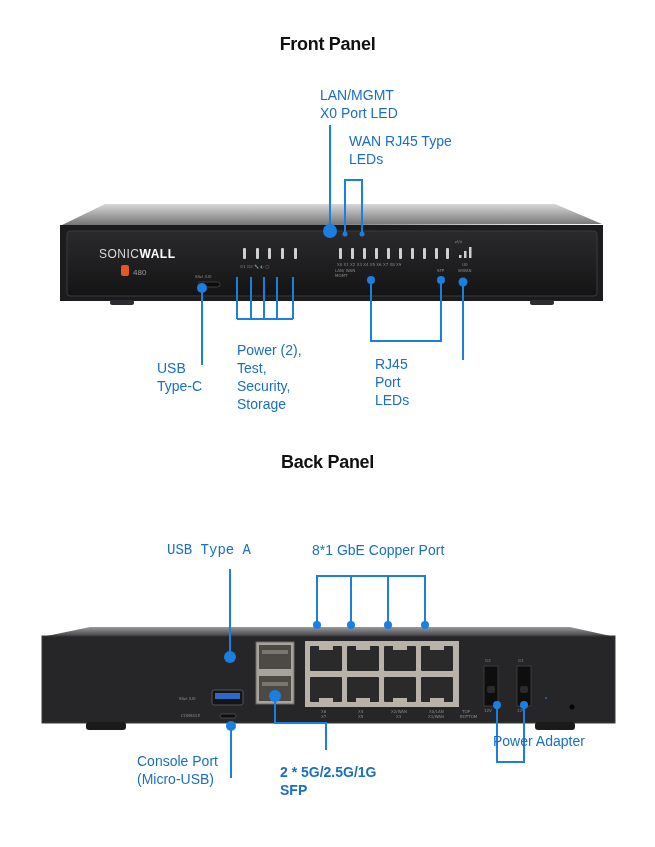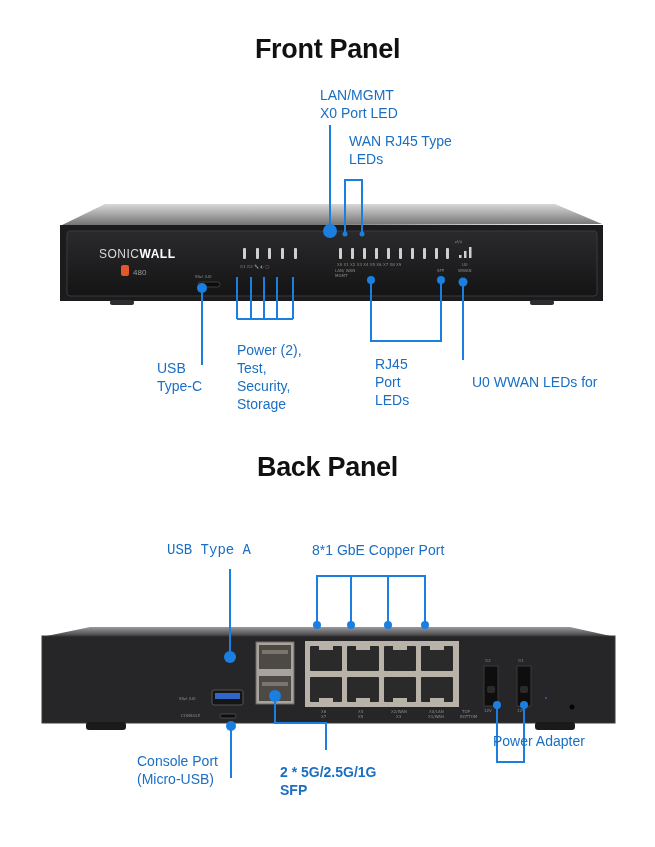--- a/index.html
+++ b/index.html
@@ -1,17 +1,17 @@
 <!DOCTYPE html>
 <html><head>
 <meta charset="utf-8">
 <style>
   html,body{margin:0;padding:0;background:#ffffff;}
   body{width:655px;height:847px;position:relative;overflow:hidden;font-family:"Liberation Sans",sans-serif;}
-  .title{position:absolute;left:0;width:655px;text-align:center;font-size:27px;font-weight:700;color:#111;letter-spacing:-0.3px;font-family:"Liberation Sans",sans-serif;}
+  .title{position:absolute;left:0;width:655px;text-align:center;font-size:18px;font-weight:700;color:#111;letter-spacing:-0.3px;font-family:"Liberation Sans",sans-serif;}
   .lbl{position:absolute;color:#1a6fc4;font-size:14px;line-height:18px;font-family:"Liberation Sans",sans-serif;}
   svg{position:absolute;left:0;top:0;}
   .tiny{font-family:"DejaVu Sans",sans-serif;font-size:4px;fill:#8a8a8a;}
   .brand{font-family:"Liberation Sans",sans-serif;font-size:12px;fill:#d8d8d8;letter-spacing:0.5px;}
 </style>
 </head>
 <body>
 
 <div class="title" style="top:34px;">Front Panel</div>
 <div class="title" style="top:452px;">Back Panel</div>
@@ -224,21 +224,20 @@
   <div>Test,</div>
   <div>Security,</div>
   <div>Storage</div>
 </div>
 <div class="lbl" style="left:375px;top:355px;">
   <div>RJ45</div>
   <div>Port</div>
   <div>LEDs</div>
 </div>
 <div class="lbl" style="left:472px;top:373px;">
-  <div>U0 WWAN LEDs for</div>
 </div>
 
 <div class="lbl" style="left:167px;top:541px;font-family:Liberation Mono, monospace;">USB Type A</div>
 <div class="lbl" style="left:312px;top:541px;">8*1 GbE Copper Port</div>
 <div class="lbl" style="left:137px;top:752px;">
   <div>Console Port</div>
   <div>(Micro-USB)</div>
 </div>
 <div class="lbl" style="left:280px;top:763px;font-weight:bold;">
   <div>2 * 5G/2.5G/1G</div>

